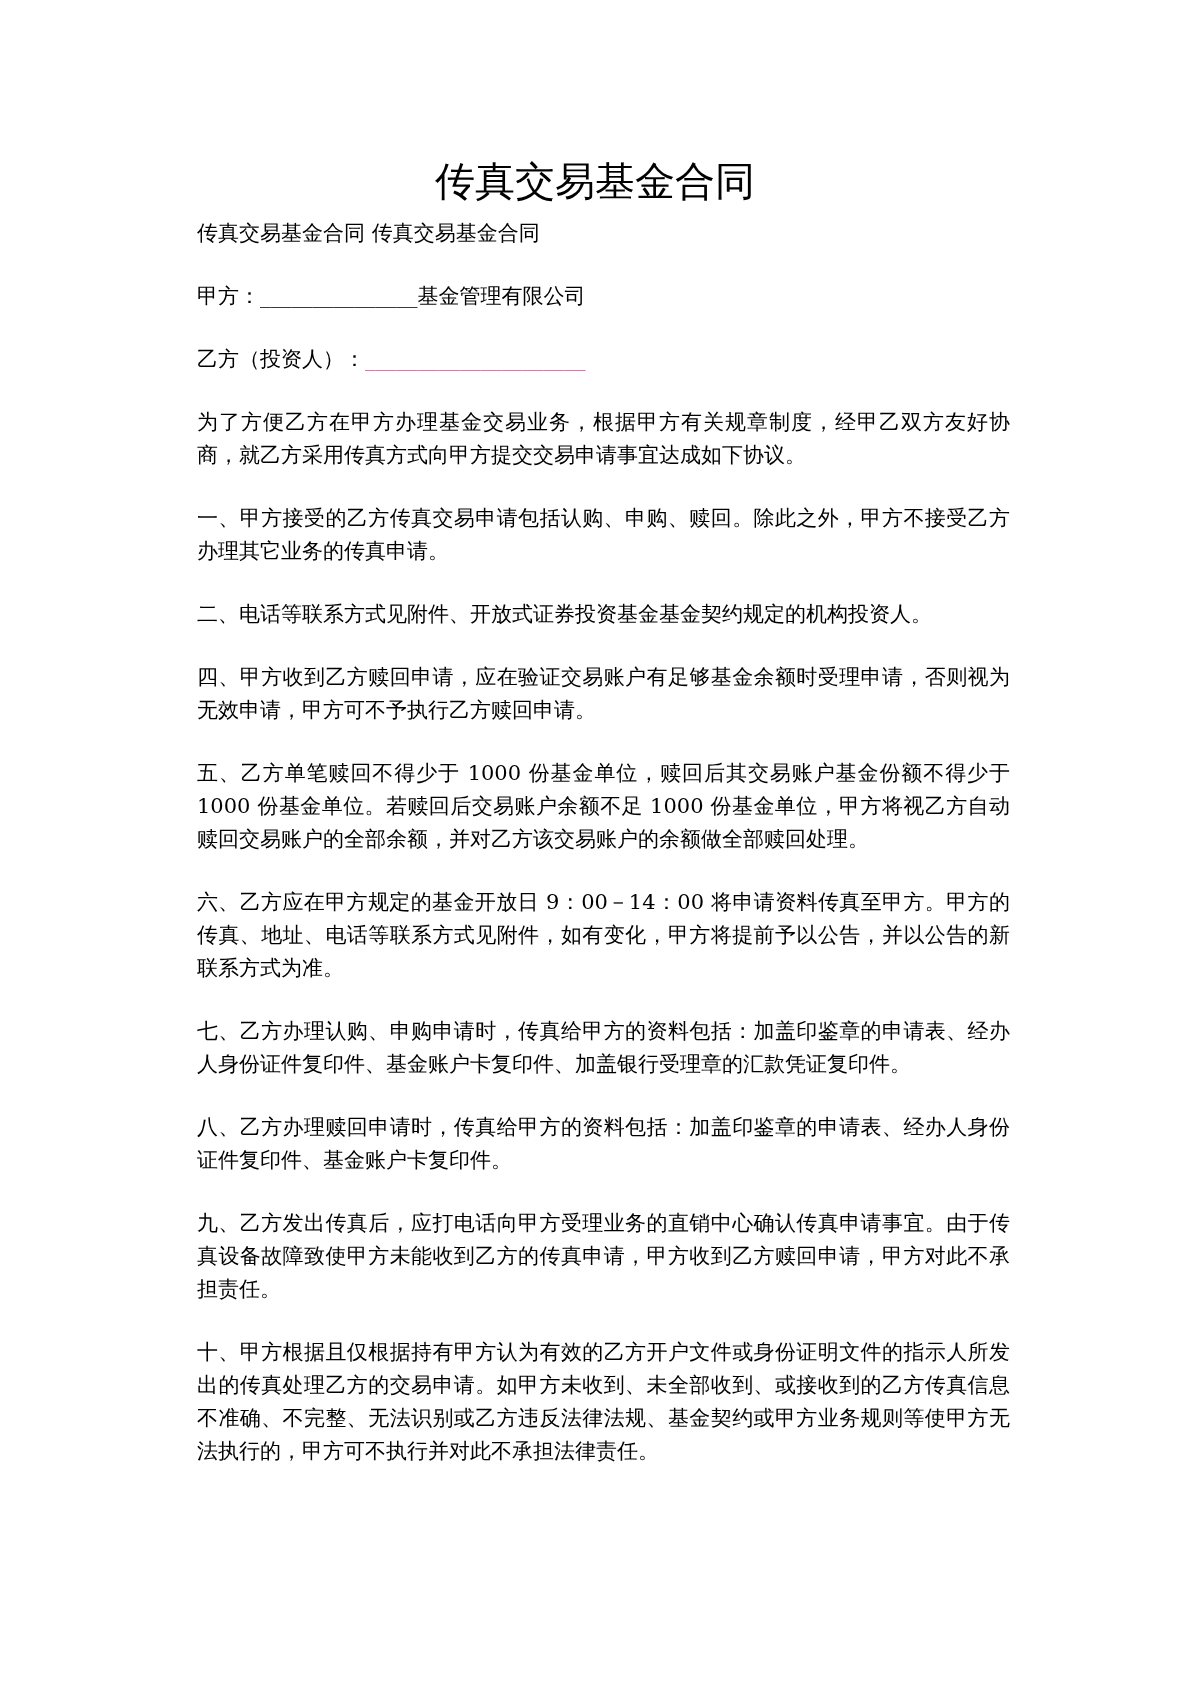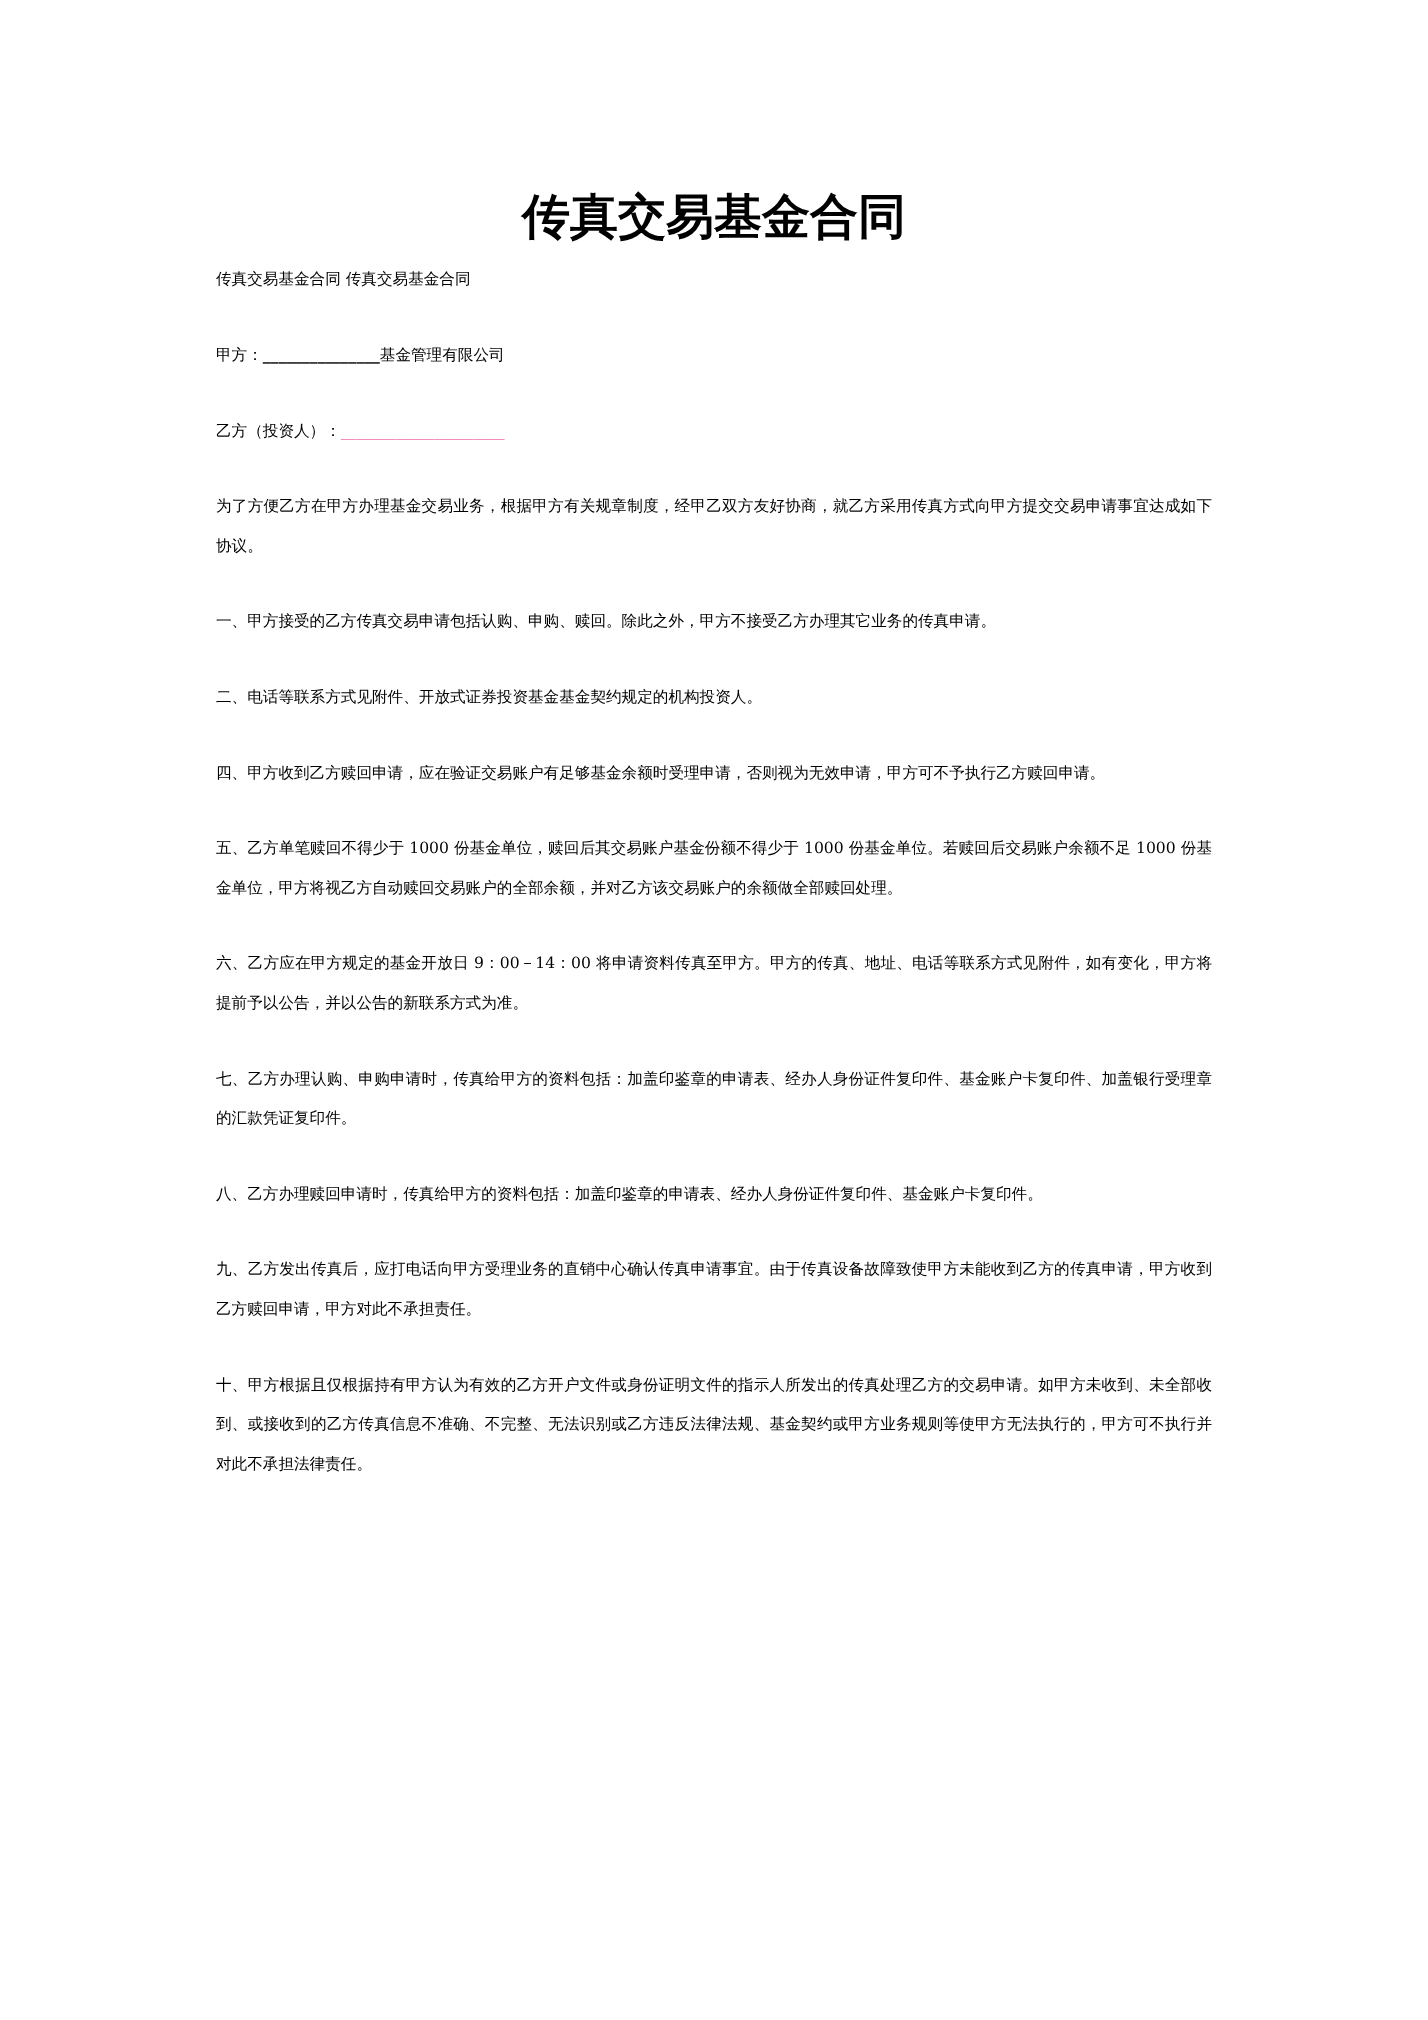--- a/index.html
+++ b/index.html
@@ -15,42 +15,41 @@
     color: #000000;
     font-family: "DejaVu Serif", "Liberation Serif", serif;
     box-sizing: border-box;
     padding: 157px 180px 0 180px;
     overflow: hidden;
   }
   .doc-title {
     margin: 0;
     font-size: 40px;
     line-height: 48px;
-    font-weight: bold;
+    font-weight: normal;
     text-align: center;
     white-space: nowrap;
   }
   .para {
-    margin: 30px 0 0 0;
-    font-size: 13px;
+    margin: 30px 0 0 17px;
+    font-size: 21px;
     line-height: 33px;
     text-align: justify;
     letter-spacing: 0;
   }
   .subtitle {
     margin-top: 12px;
     text-align: left;
   }
   .party-line {
     text-align: left;
     white-space: nowrap;
   }
   .blank-black {
     color: #000000;
-    font-weight: bold;
   }
   .blank-gray {
     color: #ec4899;
   }
 </style>
 </head>
 <body>
 
 <div class="page">
 

